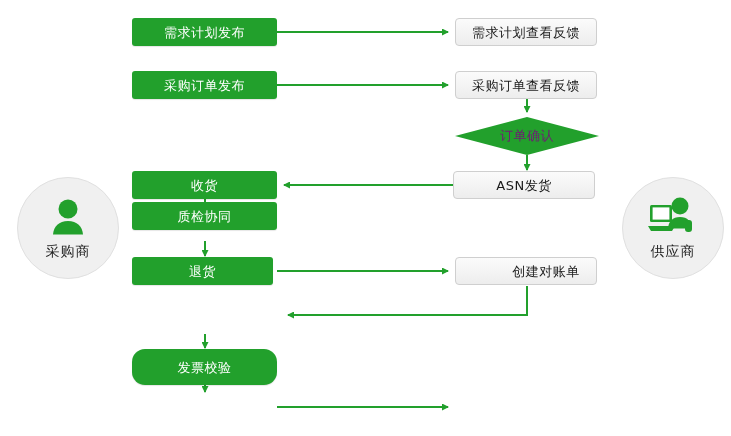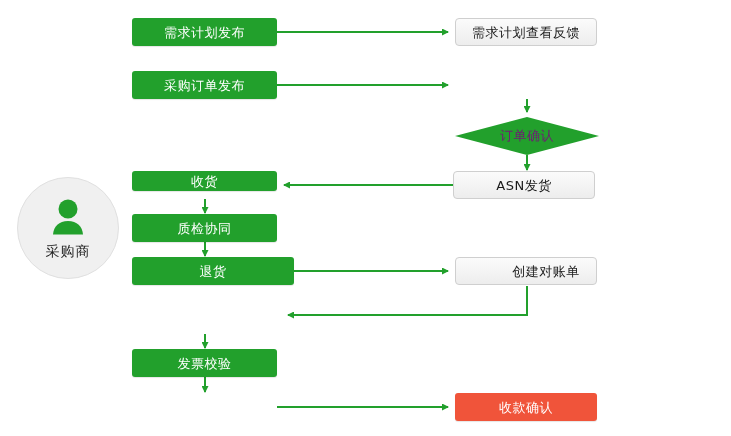--- a/index.html
+++ b/index.html
@@ -116,44 +116,55 @@
   </svg>
 
   <div class="actor" style="left:17px;top:177px;">
     <svg class="glyph" width="46" height="46" viewBox="0 0 46 46">
       <circle cx="23" cy="13" r="9.5" fill="#22a02c"></circle>
       <path d="M23 25c-9 0-14.5 5.6-15 13.5h30C37.5 30.6 32 25 23 25z" fill="#22a02c"></path>
     </svg>
     <span class="alabel">采购商</span>
   </div>
 
+  <div class="actor" style="left:622px;top:177px;">
+    <svg class="glyph" width="52" height="46" viewBox="0 0 52 46">
+      <circle cx="33" cy="10" r="8.5" fill="#22a02c"></circle>
+      <path d="M33 21c-7.5 0-11.5 4.6-12 11.5h24C44.5 25.6 40.5 21 33 21z" fill="#22a02c"></path>
+      <rect x="3" y="9" width="22" height="17" rx="1.5" fill="#22a02c"></rect>
+      <rect x="5.6" y="11.4" width="16.8" height="12.2" fill="#ffffff"></rect>
+      <path d="M1 30h27l-3 5H4z" fill="#22a02c"></path>
+      <rect x="38" y="24" width="7" height="12" rx="3" fill="#22a02c"></rect>
+    </svg>
+    <span class="alabel">供应商</span>
+  </div>
 
   <div class="node green" style="left:132px;top:18px;width:145px;height:28px;">需求计划发布</div>
 
   <div class="node plain" style="left:455px;top:18px;width:142px;height:28px;">需求计划查看反馈</div>
 
   <div class="node green" style="left:132px;top:71px;width:145px;height:28px;">采购订单发布</div>
 
+  <div class="node plain" style="left:455px;top:71px;width:142px;height:28px;">采购订单查看反馈</div>
 
   <div class="diamond green" style="left:455px;top:117px;width:144px;height:38px;">
     <svg width="144" height="38" viewBox="0 0 144 38">
       <polygon points="72,0 144,19 72,38 0,19" fill="#22a02c"></polygon>
     </svg>
     <span class="dlabel">订单确认</span>
   </div>
 
   <div class="node plain" style="left:453px;top:171px;width:142px;height:28px;">ASN发货</div>
 
-  <div class="node green" style="left:132px;top:171px;width:145px;height:20px;">收货</div>
+  <div class="node green" style="left:132px;top:171px;width:145px;height:28px;">收货</div>
 
-  <div class="node green" style="left:132px;top:214px;width:145px;height:28px;">质检协同</div>
+  <div class="node green" style="left:132px;top:202px;width:145px;height:28px;">质检协同</div>
 
-  <div class="node green" style="left:132px;top:257px;width:162px;height:28px;">退货</div>
+  <div class="node green" style="left:132px;top:257px;width:141px;height:28px;">退货</div>
 
   <div class="node plain" style="left:455px;top:257px;width:142px;height:28px;padding-left:40px;">创建对账单</div>
 
 
-  <div class="node green" style="left:132px;top:349px;width:145px;height:28px;">发票校验</div>
+  <div class="node green" style="left:132px;top:349px;width:145px;height:36px;border-radius:13px;">发票校验</div>
 
 
-  <div class="node red" style="left:455px;top:393px;width:142px;height:28px;">收款确认</div>
 
 </div>
 
 </body></html>

